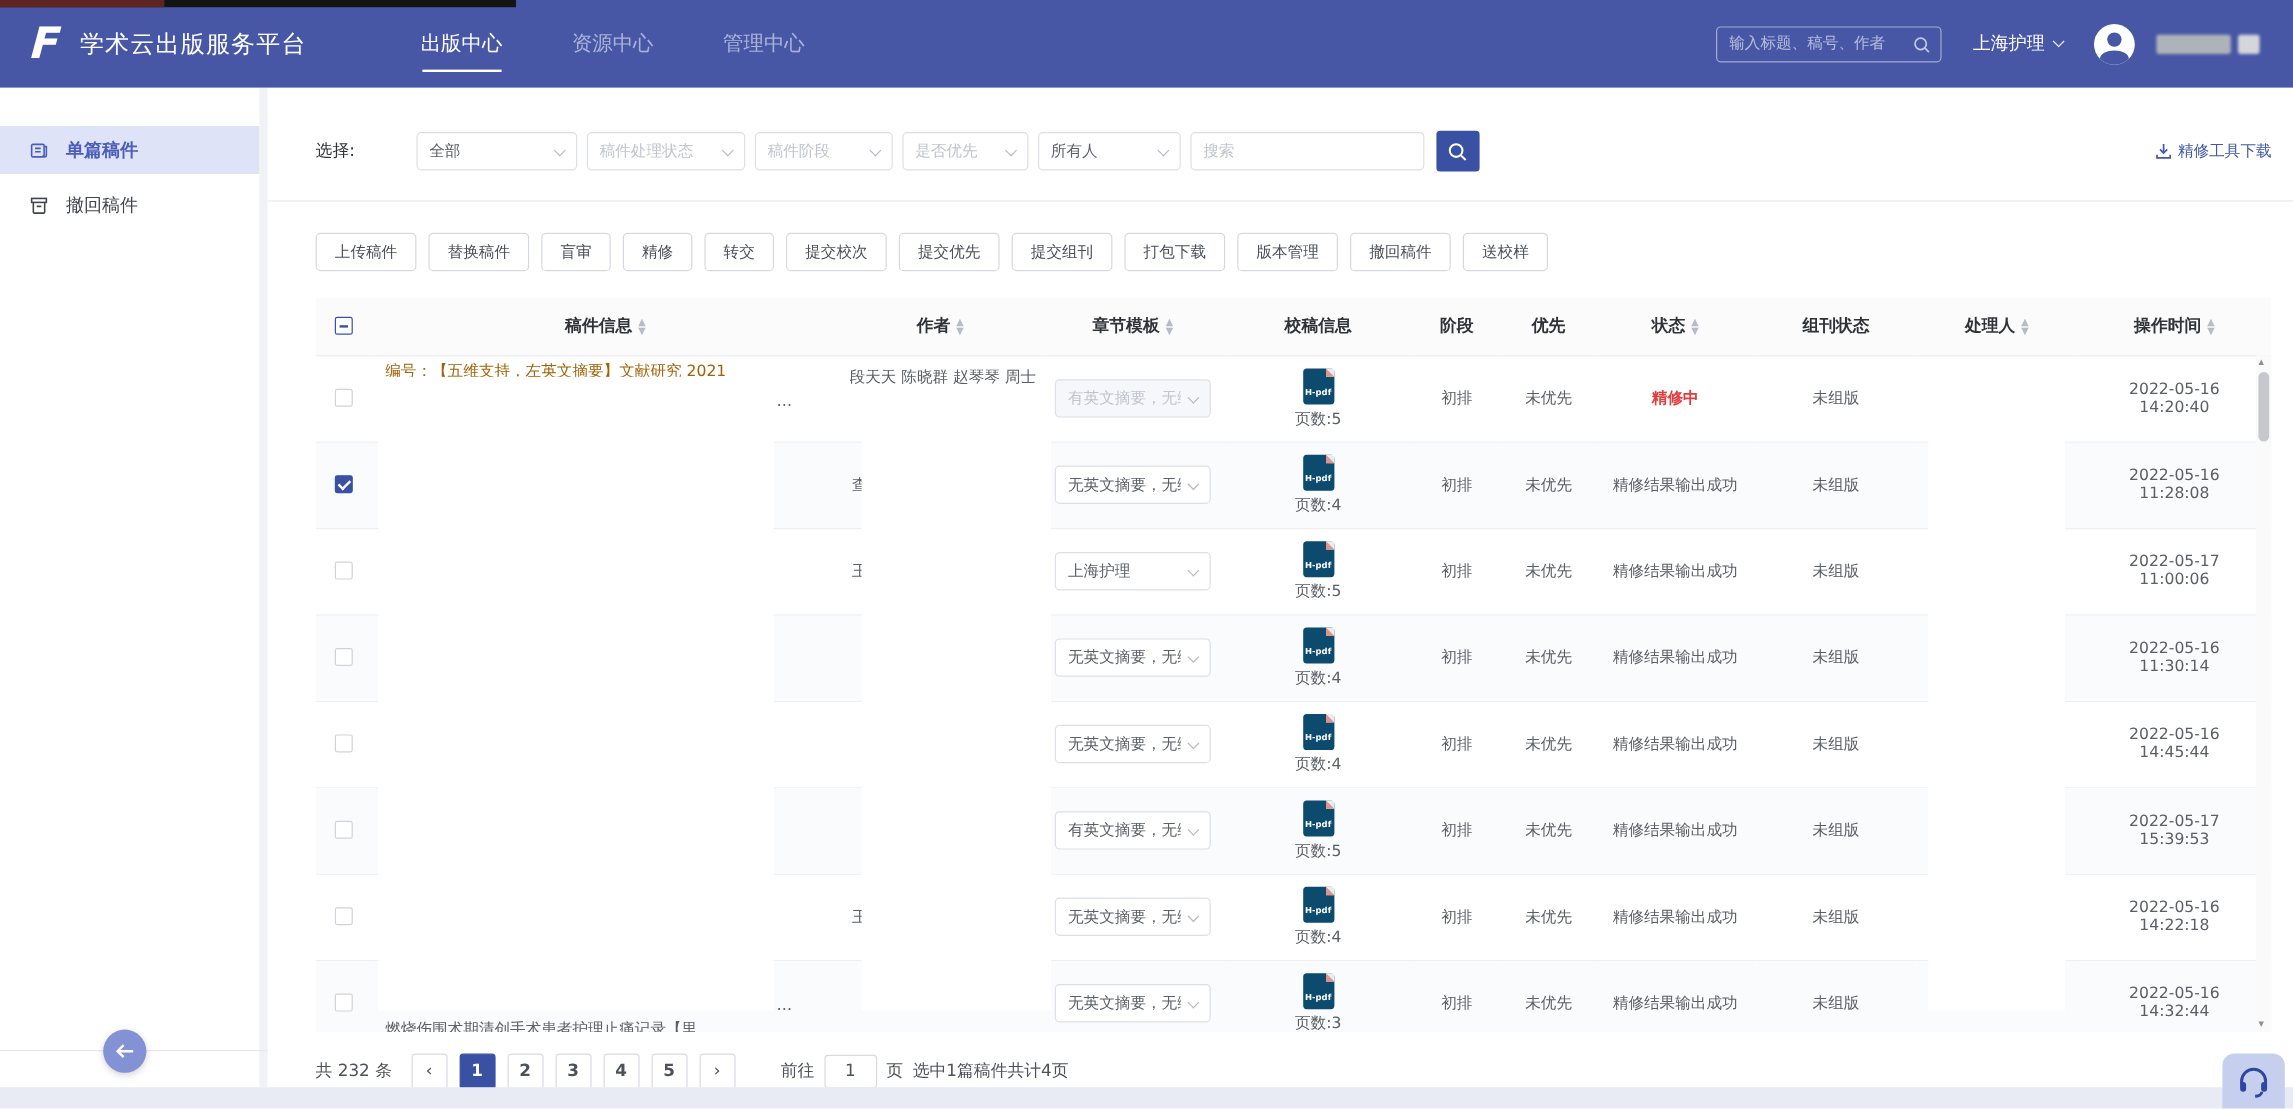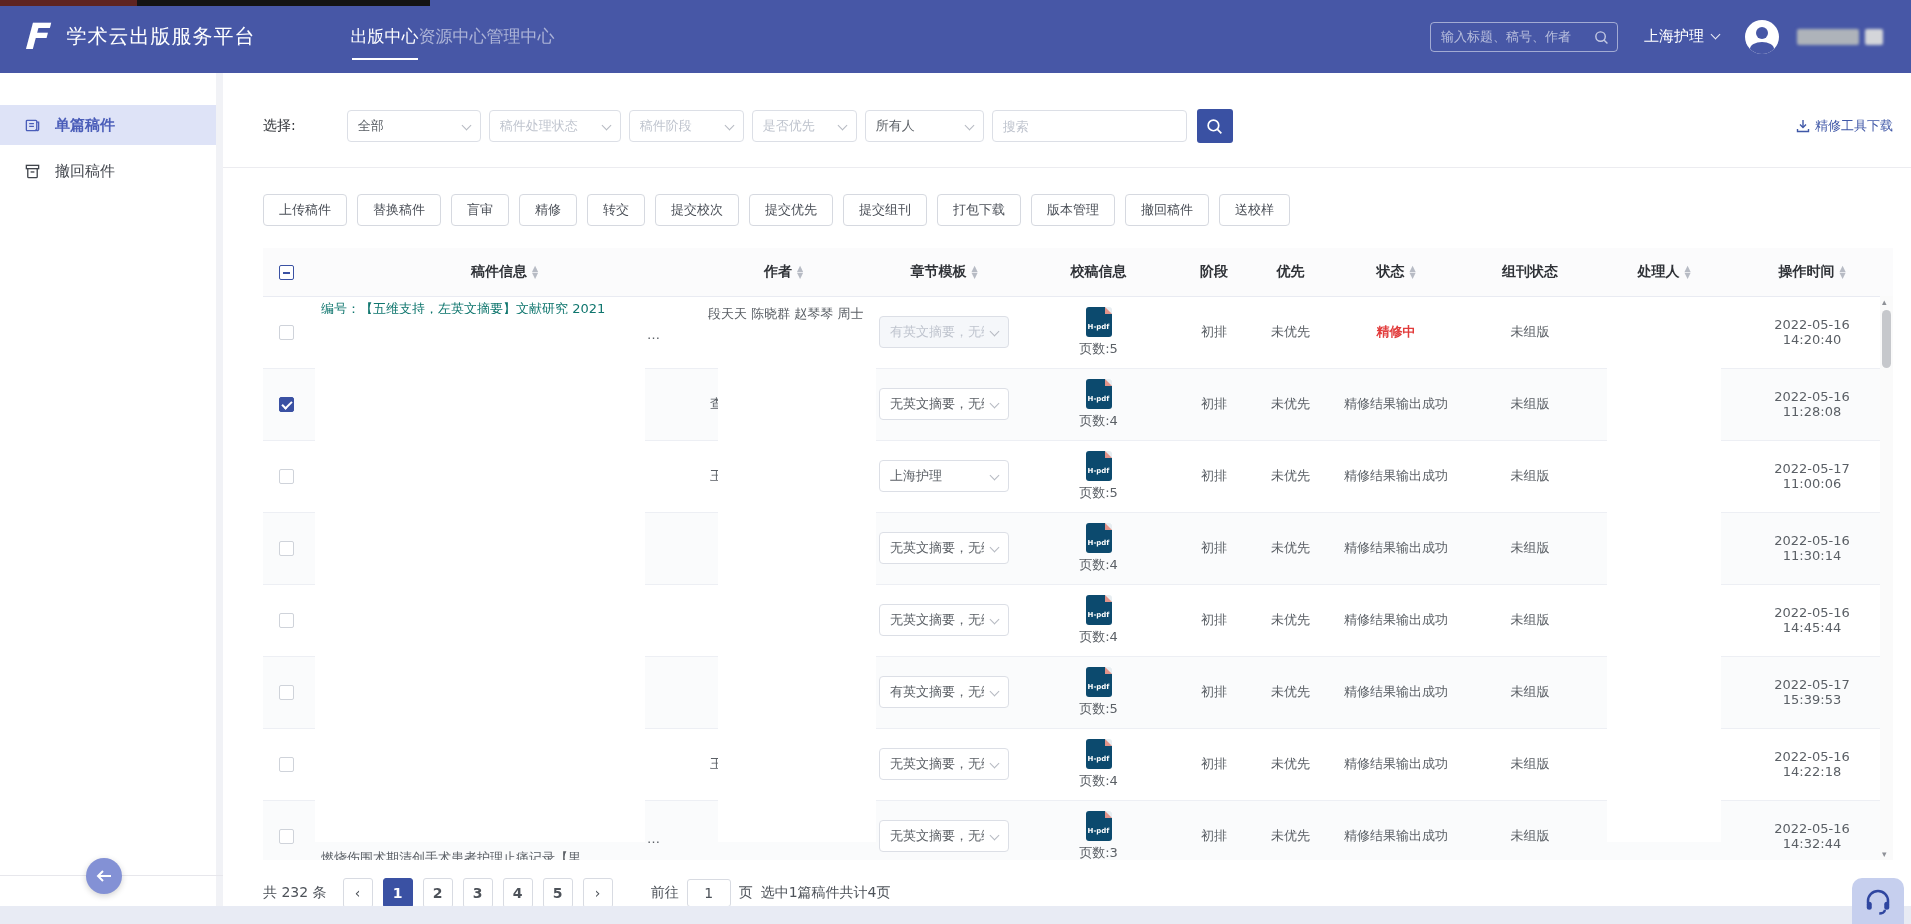--- a/index.html
+++ b/index.html
@@ -8,21 +8,21 @@
   .app { position:relative; width:1911px; height:924px; background:#fff; overflow:hidden; }
 
   
   .top-strip { position:absolute; top:0; left:0; width:430px; height:6px; background:#141414; z-index:60; }
   .top-strip .maroon { position:absolute; left:0; top:0; width:137px; height:6px; background:#5e2421; }
 
   
   .topbar { position:absolute; left:0; top:0; width:100%; height:73px; background:#4757a6; display:flex; align-items:center; z-index:40; }
   .logo { margin-left:26px; color:#fff; font-size:36px; font-weight:800; font-style:italic; line-height:1; transform:skewX(-4deg); }
   .app-title { color:#fff; font-size:20px; margin-left:16px; letter-spacing:1px; white-space:nowrap; }
-  .main-nav { display:flex; margin-left:95px; }
+  .main-nav { display:flex; margin-left:95px; gap:58px; }
   .nav-item { color:rgba(255,255,255,.55); font-size:17px; cursor:pointer; position:relative; white-space:nowrap; }
   .nav-item.active { color:#fff; }
   .nav-item.active::after { content:""; position:absolute; left:1px; right:1px; bottom:-12px; height:2px; background:#fff; }
   .topbar-right { margin-left:auto; display:flex; align-items:center; margin-right:28px; gap:26px; }
   .hsearch { position:relative; width:188px; height:30px; border:1px solid rgba(255,255,255,.5); border-radius:4px; }
   .hsearch input { width:100%; height:100%; background:transparent; border:none; outline:none; color:#fff; font-size:13px; padding:0 32px 0 10px; font-family:inherit; }
   .hsearch input::placeholder { color:rgba(255,255,255,.6); }
   .hsearch .mag { position:absolute; right:7px; top:6px; opacity:.85; }
   .org { color:#fff; font-size:15px; display:flex; align-items:center; gap:8px; cursor:pointer; white-space:nowrap; }
   .chev-w { width:7px; height:7px; border-right:1.5px solid #fff; border-bottom:1.5px solid #fff; transform:rotate(45deg); margin-top:-4px; opacity:.9; }
@@ -81,21 +81,21 @@
   .cb.checked::after { content:""; position:absolute; left:4px; top:1px; width:4px; height:8px; border-right:2px solid #fff; border-bottom:2px solid #fff; transform:rotate(45deg); }
 
   .row-sel { width:130px; margin:0 auto; text-align:left; }
   .row-sel span { max-width:96px; }
 
   .pdf { width:26px; height:30px; background:#0c4a6e; border-radius:3px; margin:0 auto 3px; position:relative; cursor:pointer; }
   .pdf::before { content:""; position:absolute; right:0; top:0; width:0; height:0; border-left:7px solid rgba(255,255,255,.55); border-top:7px solid rgba(255,255,255,.9); border-left-color:#e2948a; }
   .pdf span { position:absolute; bottom:6px; left:0; right:0; font-size:7px; color:#fff; font-weight:700; text-align:center; }
   .pages { font-size:13px; color:#5b6066; }
 
-  .frag-top { position:absolute; left:12px; top:3px; white-space:nowrap; color:#0f766e; z-index:1; overflow:hidden; max-width:365px; text-align:left; }
+  .frag-top { position:absolute; left:12px; top:3px; white-space:nowrap; color:#a16207; z-index:1; overflow:hidden; max-width:365px; text-align:left; }
   .frag-bottom { position:absolute; left:12px; top:48px; white-space:nowrap; color:#5b6066; z-index:1; text-align:left; }
   .ellip { position:absolute; right:40px; top:30px; color:#5b6066; z-index:1; }
   .authors-line { position:absolute; left:8px; top:8px; white-space:nowrap; max-width:190px; overflow:hidden; color:#5b6066; z-index:1; text-align:right; }
   .authors-mid { position:absolute; left:10px; top:26px; white-space:nowrap; color:#5b6066; z-index:1; }
 
   .ov { position:absolute; background:#fff; z-index:5; }
   #ov-info { left:52px; top:66px; width:330px; height:528px; }
   #ov-author { left:455px; top:80px; width:158px; height:514px; }
   #ov-handler { left:1344px; top:84px; width:114px; height:510px; }
 

